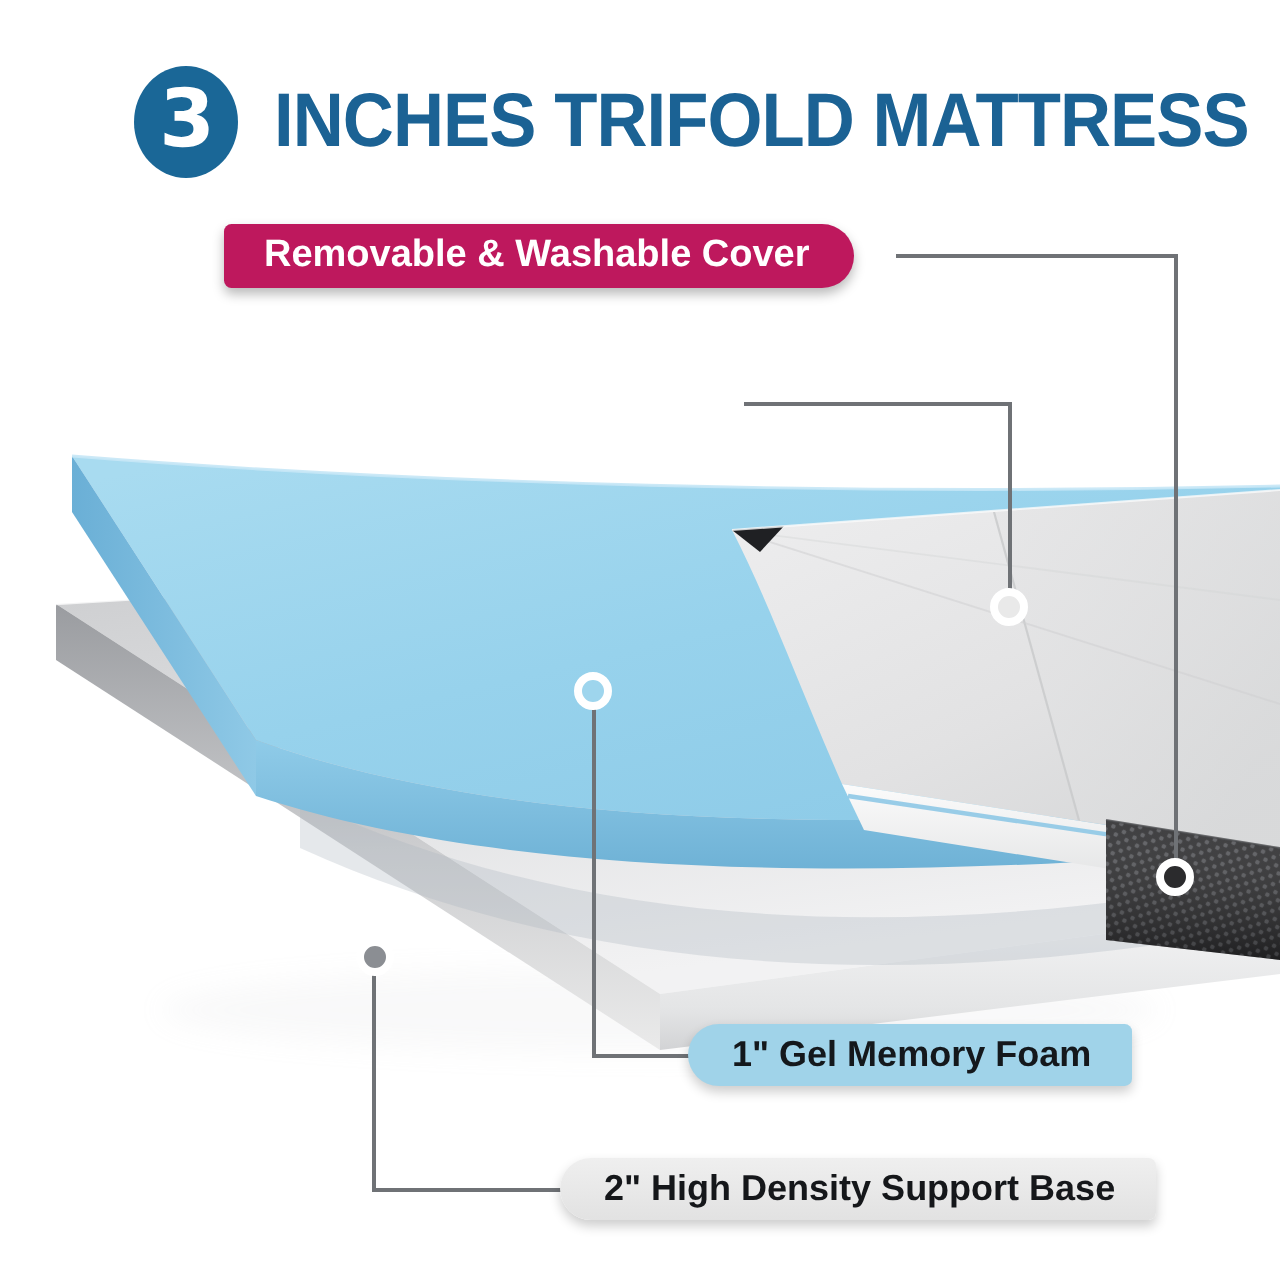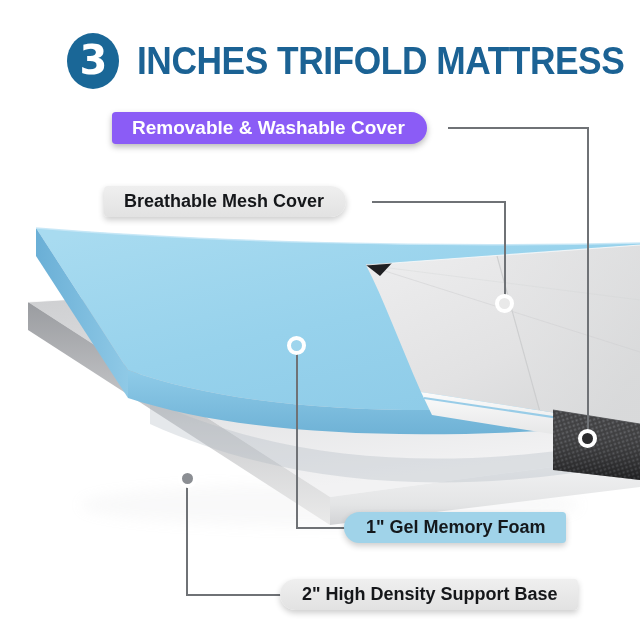--- a/index.html
+++ b/index.html
@@ -50,21 +50,21 @@
 
   
   .pill{
     position:absolute;display:flex;align-items:center;
     box-sizing:border-box;white-space:nowrap;
     border-radius:4px 17px 17px 4px;
     font-weight:700;
     font-family:"Liberation Sans", sans-serif;
   }
   .pill.dark{
-    background:#8b5cf6;color:#ffffff;
+    background:#be185d;color:#ffffff;
     box-shadow:0 3px 6px rgba(0,0,0,.28);
   }
   .pill.grey{
     background:linear-gradient(#efefef,#e2e2e2);color:#15171a;
     box-shadow:0 3px 6px rgba(0,0,0,.20);
   }
   .pill.blue{
     background:#a0d3e9;color:#14181c;
     box-shadow:0 3px 6px rgba(0,0,0,.20);
   }
@@ -212,23 +212,20 @@
 
   <div class="marker hollow-dark" style="left:578px;top:429px;"></div>
   <div class="marker hollow-light" style="left:495px;top:294px;"></div>
   <div class="marker hollow-blue" style="left:287px;top:336px;"></div>
   <div class="marker dot" style="left:178px;top:469px;"></div>
 
   <div class="pill dark" style="left:112px;top:112px;height:32px;padding:0 22px 0 20px;font-size:19px;">
     <span>Removable &amp; Washable Cover</span>
   </div>
 
-  <div class="pill grey" style="left:104px;top:186px;height:31px;padding:0 22px 0 20px;font-size:18px;">
-    <span>Breathable Mesh Cover</span>
-  </div>
 
   <div class="pill blue left-round" style="left:344px;top:512px;height:31px;padding:0 20px 0 22px;font-size:18px;">
     <span>1" Gel  Memory Foam</span>
   </div>
 
   <div class="pill grey left-round" style="left:280px;top:579px;height:31px;padding:0 20px 0 22px;font-size:18px;">
     <span>2" High Density Support Base</span>
   </div>
 
 </div>

